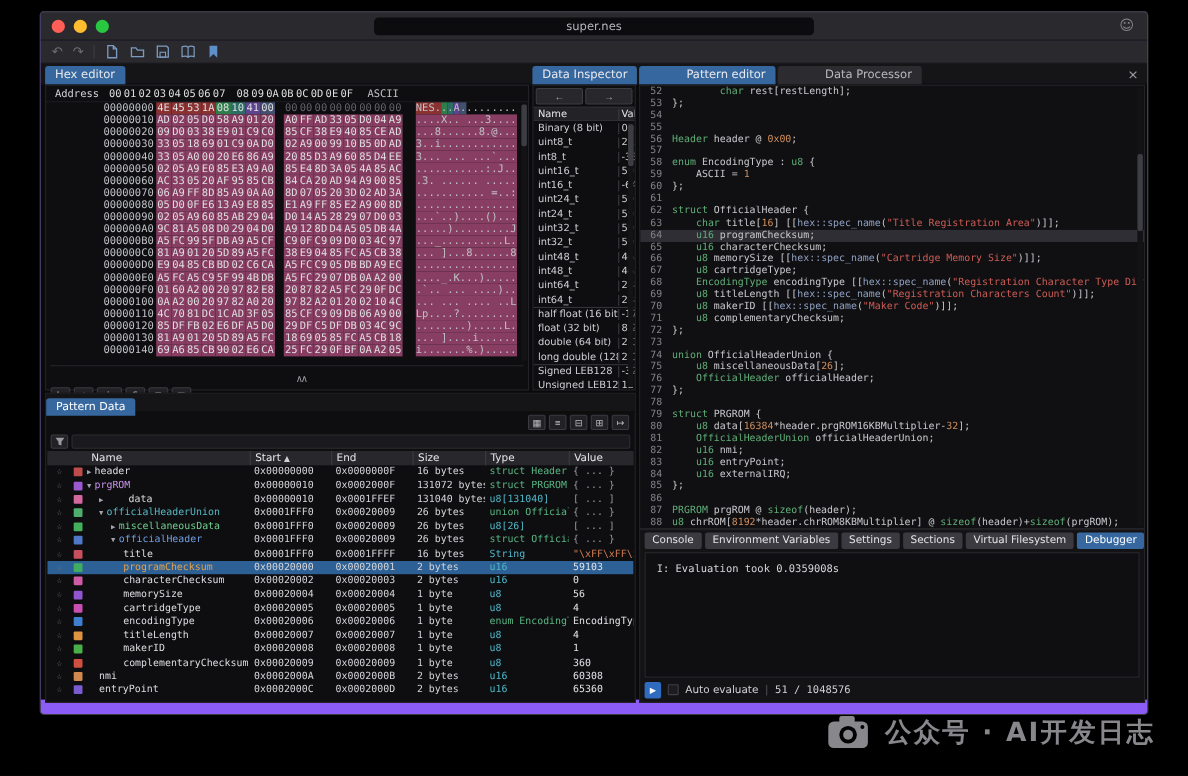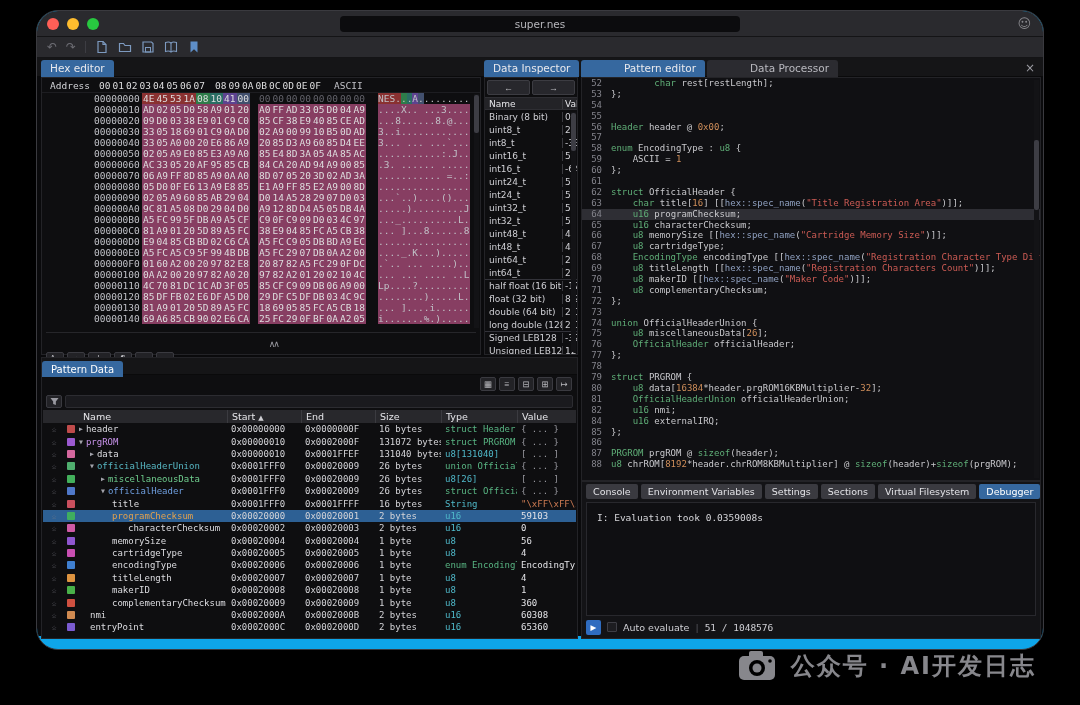--- a/index.html
+++ b/index.html
@@ -8,21 +8,21 @@
     background: #000;
     font-family: "DejaVu Sans", sans-serif;
     position: relative;
     overflow: hidden;
     color: #ccc;
   }
 
   
   .window {
     position: absolute; left: 36px; top: 10px; width: 1008px; height: 640px;
-    background: #0ea5e9; border: 1px solid #3a3a3f; border-radius: 22px;
+    background: #8b5cf6; border: 1px solid #3a3a3f; border-radius: 4px;
     overflow: hidden; box-shadow: 0 12px 40px rgba(0,0,0,.7);
   }
   .titlebar { position: relative; height: 26px; background: #2a2a2e; border-bottom: 1px solid #141416; }
   .lights { position: absolute; left: 10px; top: 7px; display: flex; gap: 8px; }
   .light { width: 12px; height: 12px; border-radius: 50%; }
   .light.r { background: #ff5f57; } .light.y { background: #febc2e; } .light.g { background: #28c840; }
   .title-pill {
     position: absolute; left: 50%; transform: translateX(-50%); top: 5px;
     width: 400px; height: 16px; background: #0c0c0e; border-radius: 4px;
     color: #b6b6bb; font-size: 10.5px; line-height: 16px; text-align: center;
@@ -126,21 +126,21 @@
 
   
   .statusbar {
     position: absolute; left: 0; right: 0; bottom: 0; height: 13px;
     background: #202024; border-top: 1px solid #000;
     font-family: "DejaVu Sans Mono", monospace; font-size: 9.5px; color: #c6c6cb;
     line-height: 12px; padding-left: 10px;
   }
 
   
-  .watermark { position: absolute; right: 44px; top: 649px; display: flex; align-items: center; gap: 12px; color: #87878c; }
+  .watermark { position: absolute; right: 30px; top: 649px; display: flex; align-items: center; gap: 12px; color: #87878c; }
   .watermark-text { font-size: 24px; font-weight: 600; letter-spacing: 2px; }
 </style>
 </head>
 <body>
 
 <div class="window">
 
   <div class="titlebar">
     <div class="lights">
       <span class="light r"></span>
@@ -794,21 +794,21 @@
             <span class="pd-cell">0x0002000F</span>
             <span class="pd-cell">131072 bytes</span>
             <span class="pd-cell ty-struct">struct PRGROM</span>
             <span class="pd-cell val-brace">{ ... }</span>
           </div>
           <div class="pd-row pd-grid">
             <span class="pd-star">☆</span>
             <span class="pd-swatch" style="background: rgb(212, 103, 158);"></span>
             <span class="pd-name" style="padding-left: 11px;">
               <span class="pd-arrow">▶</span>
-              <span style="color: rgb(220, 220, 224);">data</span>
+              <span style="color: rgb(220, 220, 224); margin-left: 20px;">data</span>
             </span>
             <span class="pd-cell">0x00000010</span>
             <span class="pd-cell">0x0001FFEF</span>
             <span class="pd-cell">131040 bytes</span>
             <span class="pd-cell ty-prim">u8[131040]</span>
             <span class="pd-cell val-brace">[ ... ]</span>
           </div>
           <div class="pd-row pd-grid">
             <span class="pd-star">☆</span>
             <span class="pd-swatch" style="background: rgb(79, 174, 110);"></span>
@@ -869,21 +869,21 @@
             <span class="pd-cell">0x00020000</span>
             <span class="pd-cell">0x00020001</span>
             <span class="pd-cell">2 bytes</span>
             <span class="pd-cell ty-prim">u16</span>
             <span class="pd-cell val-num">59103</span>
           </div>
           <div class="pd-row pd-grid">
             <span class="pd-star">☆</span>
             <span class="pd-swatch" style="background: rgb(207, 90, 165);"></span>
             <span class="pd-name" style="padding-left: 33px;">
-              <span style="color: rgb(220, 220, 224); margin-left: 16px;">characterChecksum</span>
+              <span style="color: rgb(220, 220, 224);">characterChecksum</span>
             </span>
             <span class="pd-cell">0x00020002</span>
             <span class="pd-cell">0x00020003</span>
             <span class="pd-cell">2 bytes</span>
             <span class="pd-cell ty-prim">u16</span>
             <span class="pd-cell val-num">0</span>
           </div>
           <div class="pd-row pd-grid">
             <span class="pd-star">☆</span>
             <span class="pd-swatch" style="background: rgb(143, 86, 207);"></span>
@@ -1009,20 +1009,21 @@
           <div class="code-line"><span class="gutter">73</span><span class="code-text"></span></div>
           <div class="code-line"><span class="gutter">74</span><span class="code-text"><span class="tk-k">union</span><span class="tk-p"> OfficialHeaderUnion {</span></span></div>
           <div class="code-line"><span class="gutter">75</span><span class="code-text"><span class="tk-p">    </span><span class="tk-k">u8</span><span class="tk-p"> miscellaneousData[</span><span class="tk-n">26</span><span class="tk-p">];</span></span></div>
           <div class="code-line"><span class="gutter">76</span><span class="code-text"><span class="tk-p">    </span><span class="tk-k">OfficialHeader</span><span class="tk-p"> officialHeader;</span></span></div>
           <div class="code-line"><span class="gutter">77</span><span class="code-text"><span class="tk-p">};</span></span></div>
           <div class="code-line"><span class="gutter">78</span><span class="code-text"></span></div>
           <div class="code-line"><span class="gutter">79</span><span class="code-text"><span class="tk-k">struct</span><span class="tk-p"> PRGROM {</span></span></div>
           <div class="code-line"><span class="gutter">80</span><span class="code-text"><span class="tk-p">    </span><span class="tk-k">u8</span><span class="tk-p"> data[</span><span class="tk-n">16384</span><span class="tk-p">*header.prgROM16KBMultiplier-</span><span class="tk-n">32</span><span class="tk-p">];</span></span></div>
           <div class="code-line"><span class="gutter">81</span><span class="code-text"><span class="tk-p">    </span><span class="tk-k">OfficialHeaderUnion</span><span class="tk-p"> officialHeaderUnion;</span></span></div>
           <div class="code-line"><span class="gutter">82</span><span class="code-text"><span class="tk-p">    </span><span class="tk-k">u16</span><span class="tk-p"> nmi;</span></span></div>
+          <div class="code-line"><span class="gutter">83</span><span class="code-text"><span class="tk-p">    </span><span class="tk-k">u16</span><span class="tk-p"> entryPoint;</span></span></div>
           <div class="code-line"><span class="gutter">84</span><span class="code-text"><span class="tk-p">    </span><span class="tk-k">u16</span><span class="tk-p"> externalIRQ;</span></span></div>
           <div class="code-line"><span class="gutter">85</span><span class="code-text"><span class="tk-p">};</span></span></div>
           <div class="code-line"><span class="gutter">86</span><span class="code-text"></span></div>
           <div class="code-line"><span class="gutter">87</span><span class="code-text"><span class="tk-k">PRGROM</span><span class="tk-p"> prgROM @ </span><span class="tk-k">sizeof</span><span class="tk-p">(header);</span></span></div>
           <div class="code-line"><span class="gutter">88</span><span class="code-text"><span class="tk-k">u8</span><span class="tk-p"> chrROM[</span><span class="tk-n">8192</span><span class="tk-p">*header.chrROM8KBMultiplier] @ </span><span class="tk-k">sizeof</span><span class="tk-p">(header)+</span><span class="tk-k">sizeof</span><span class="tk-p">(prgROM);</span></span></div>
         </div>
       <div class="vscroll">
           <span class="thumb"></span>
         </div>
     </div>

